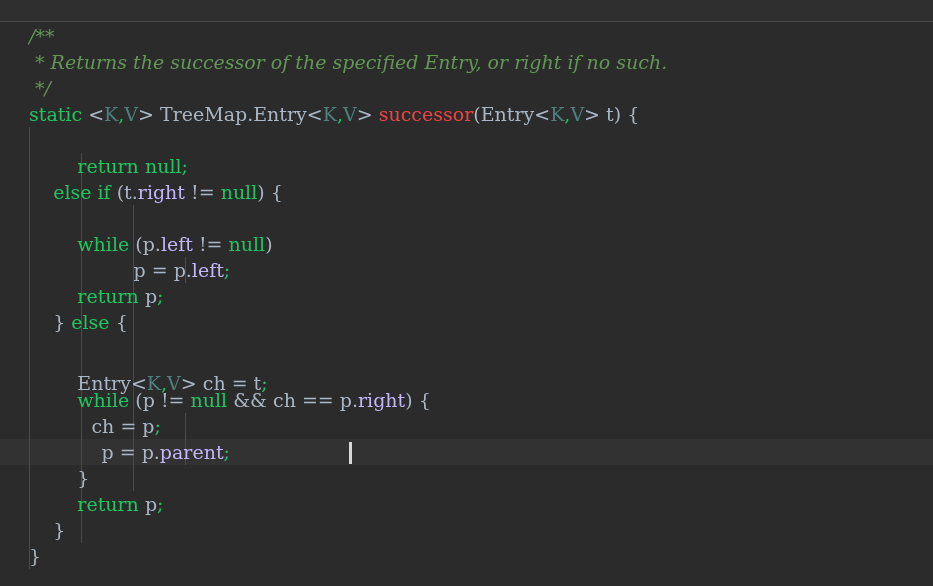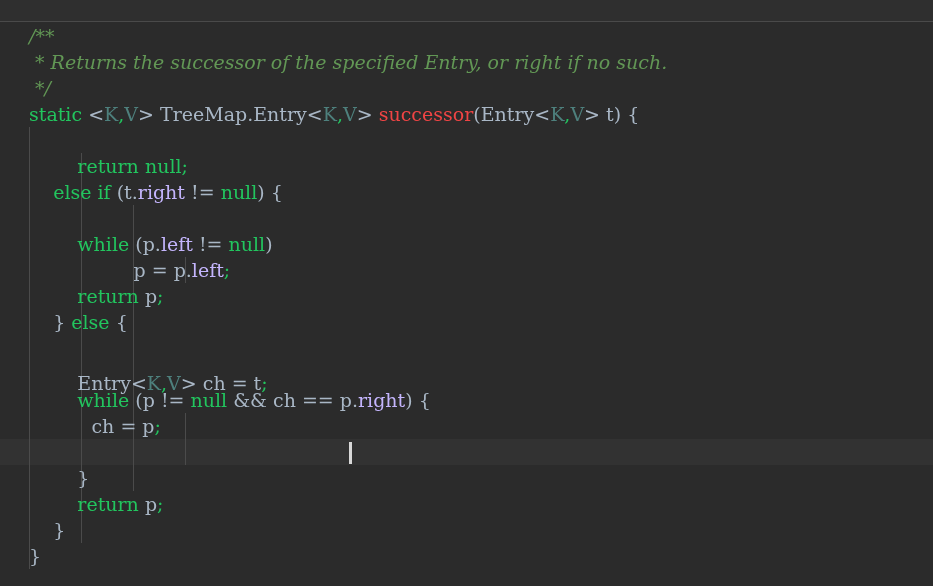--- a/index.html
+++ b/index.html
@@ -114,20 +114,21 @@
         <div class="line" style="top: 79px; left: 29px;"><span class="t-keyword">static</span><span class="t-default"> </span><span class="t-default">&lt;</span><span class="t-generic">K</span><span class="t-keyword">,</span><span class="t-generic">V</span><span class="t-default">&gt; </span><span class="t-default">TreeMap.Entry</span><span class="t-default">&lt;</span><span class="t-generic">K</span><span class="t-keyword">,</span><span class="t-generic">V</span><span class="t-default">&gt; </span><span class="t-method">successor</span><span class="t-default">(</span><span class="t-default">Entry</span><span class="t-default">&lt;</span><span class="t-generic">K</span><span class="t-keyword">,</span><span class="t-generic">V</span><span class="t-default">&gt; t) {</span></div>
         <div class="line" style="top: 131px; left: 29px;"><span class="t-default">        </span><span class="t-keyword">return</span><span class="t-default"> </span><span class="t-keyword">null</span><span class="t-keyword">;</span></div>
         <div class="line" style="top: 157px; left: 29px;"><span class="t-default">    </span><span class="t-keyword">else</span><span class="t-default"> </span><span class="t-keyword">if</span><span class="t-default"> (t.</span><span class="t-field">right</span><span class="t-default"> != </span><span class="t-keyword">null</span><span class="t-default">) {</span></div>
         <div class="line" style="top: 209px; left: 29px;"><span class="t-default">        </span><span class="t-keyword">while</span><span class="t-default"> (p.</span><span class="t-field">left</span><span class="t-default"> != </span><span class="t-keyword">null</span><span class="t-default">)</span></div>
         <div class="line" style="top: 235px; left: 29px; margin-left: 32px;"><span class="t-default">            p = p.</span><span class="t-field">left</span><span class="t-keyword">;</span></div>
         <div class="line" style="top: 261px; left: 29px;"><span class="t-default">        </span><span class="t-keyword">return</span><span class="t-default"> p</span><span class="t-keyword">;</span></div>
         <div class="line" style="top: 287px; left: 29px; text-align: right;"><span class="t-default">    } </span><span class="t-keyword">else</span><span class="t-default"> {</span></div>
         <div class="line" style="top: 348px; left: 29px;"><span class="t-default">        Entry</span><span class="t-default">&lt;</span><span class="t-generic">K</span><span class="t-keyword">,</span><span class="t-generic">V</span><span class="t-default">&gt; ch = t</span><span class="t-keyword">;</span></div>
         <div class="line" style="top: 365px; left: 29px;"><span class="t-default">        </span><span class="t-keyword">while</span><span class="t-default"> (p != </span><span class="t-keyword">null</span><span class="t-default"> &amp;&amp; ch == p.</span><span class="t-field">right</span><span class="t-default">) {</span></div>
         <div class="line" style="top: 391px; left: 19px;"><span class="t-default">            ch = p</span><span class="t-keyword">;</span></div>
+        <div class="line" style="top: 417px; left: 29px;"><span class="t-default">            p = p.</span><span class="t-field">parent</span><span class="t-keyword">;</span></div>
         <div class="line" style="top: 443px; left: 29px;"><span class="t-default">        }</span></div>
         <div class="line" style="top: 469px; left: 29px;"><span class="t-default">        </span><span class="t-keyword">return</span><span class="t-default"> p</span><span class="t-keyword">;</span></div>
         <div class="line" style="top: 495px; left: 29px;"><span class="t-default">    }</span></div>
         <div class="line" style="top: 521px; left: 29px;"><span class="t-default">}</span></div>
       </div>
     <div id="caret-host">
         <div class="caret" style="left: 349px; top: 420px;"></div>
       </div>
   </div>
 

